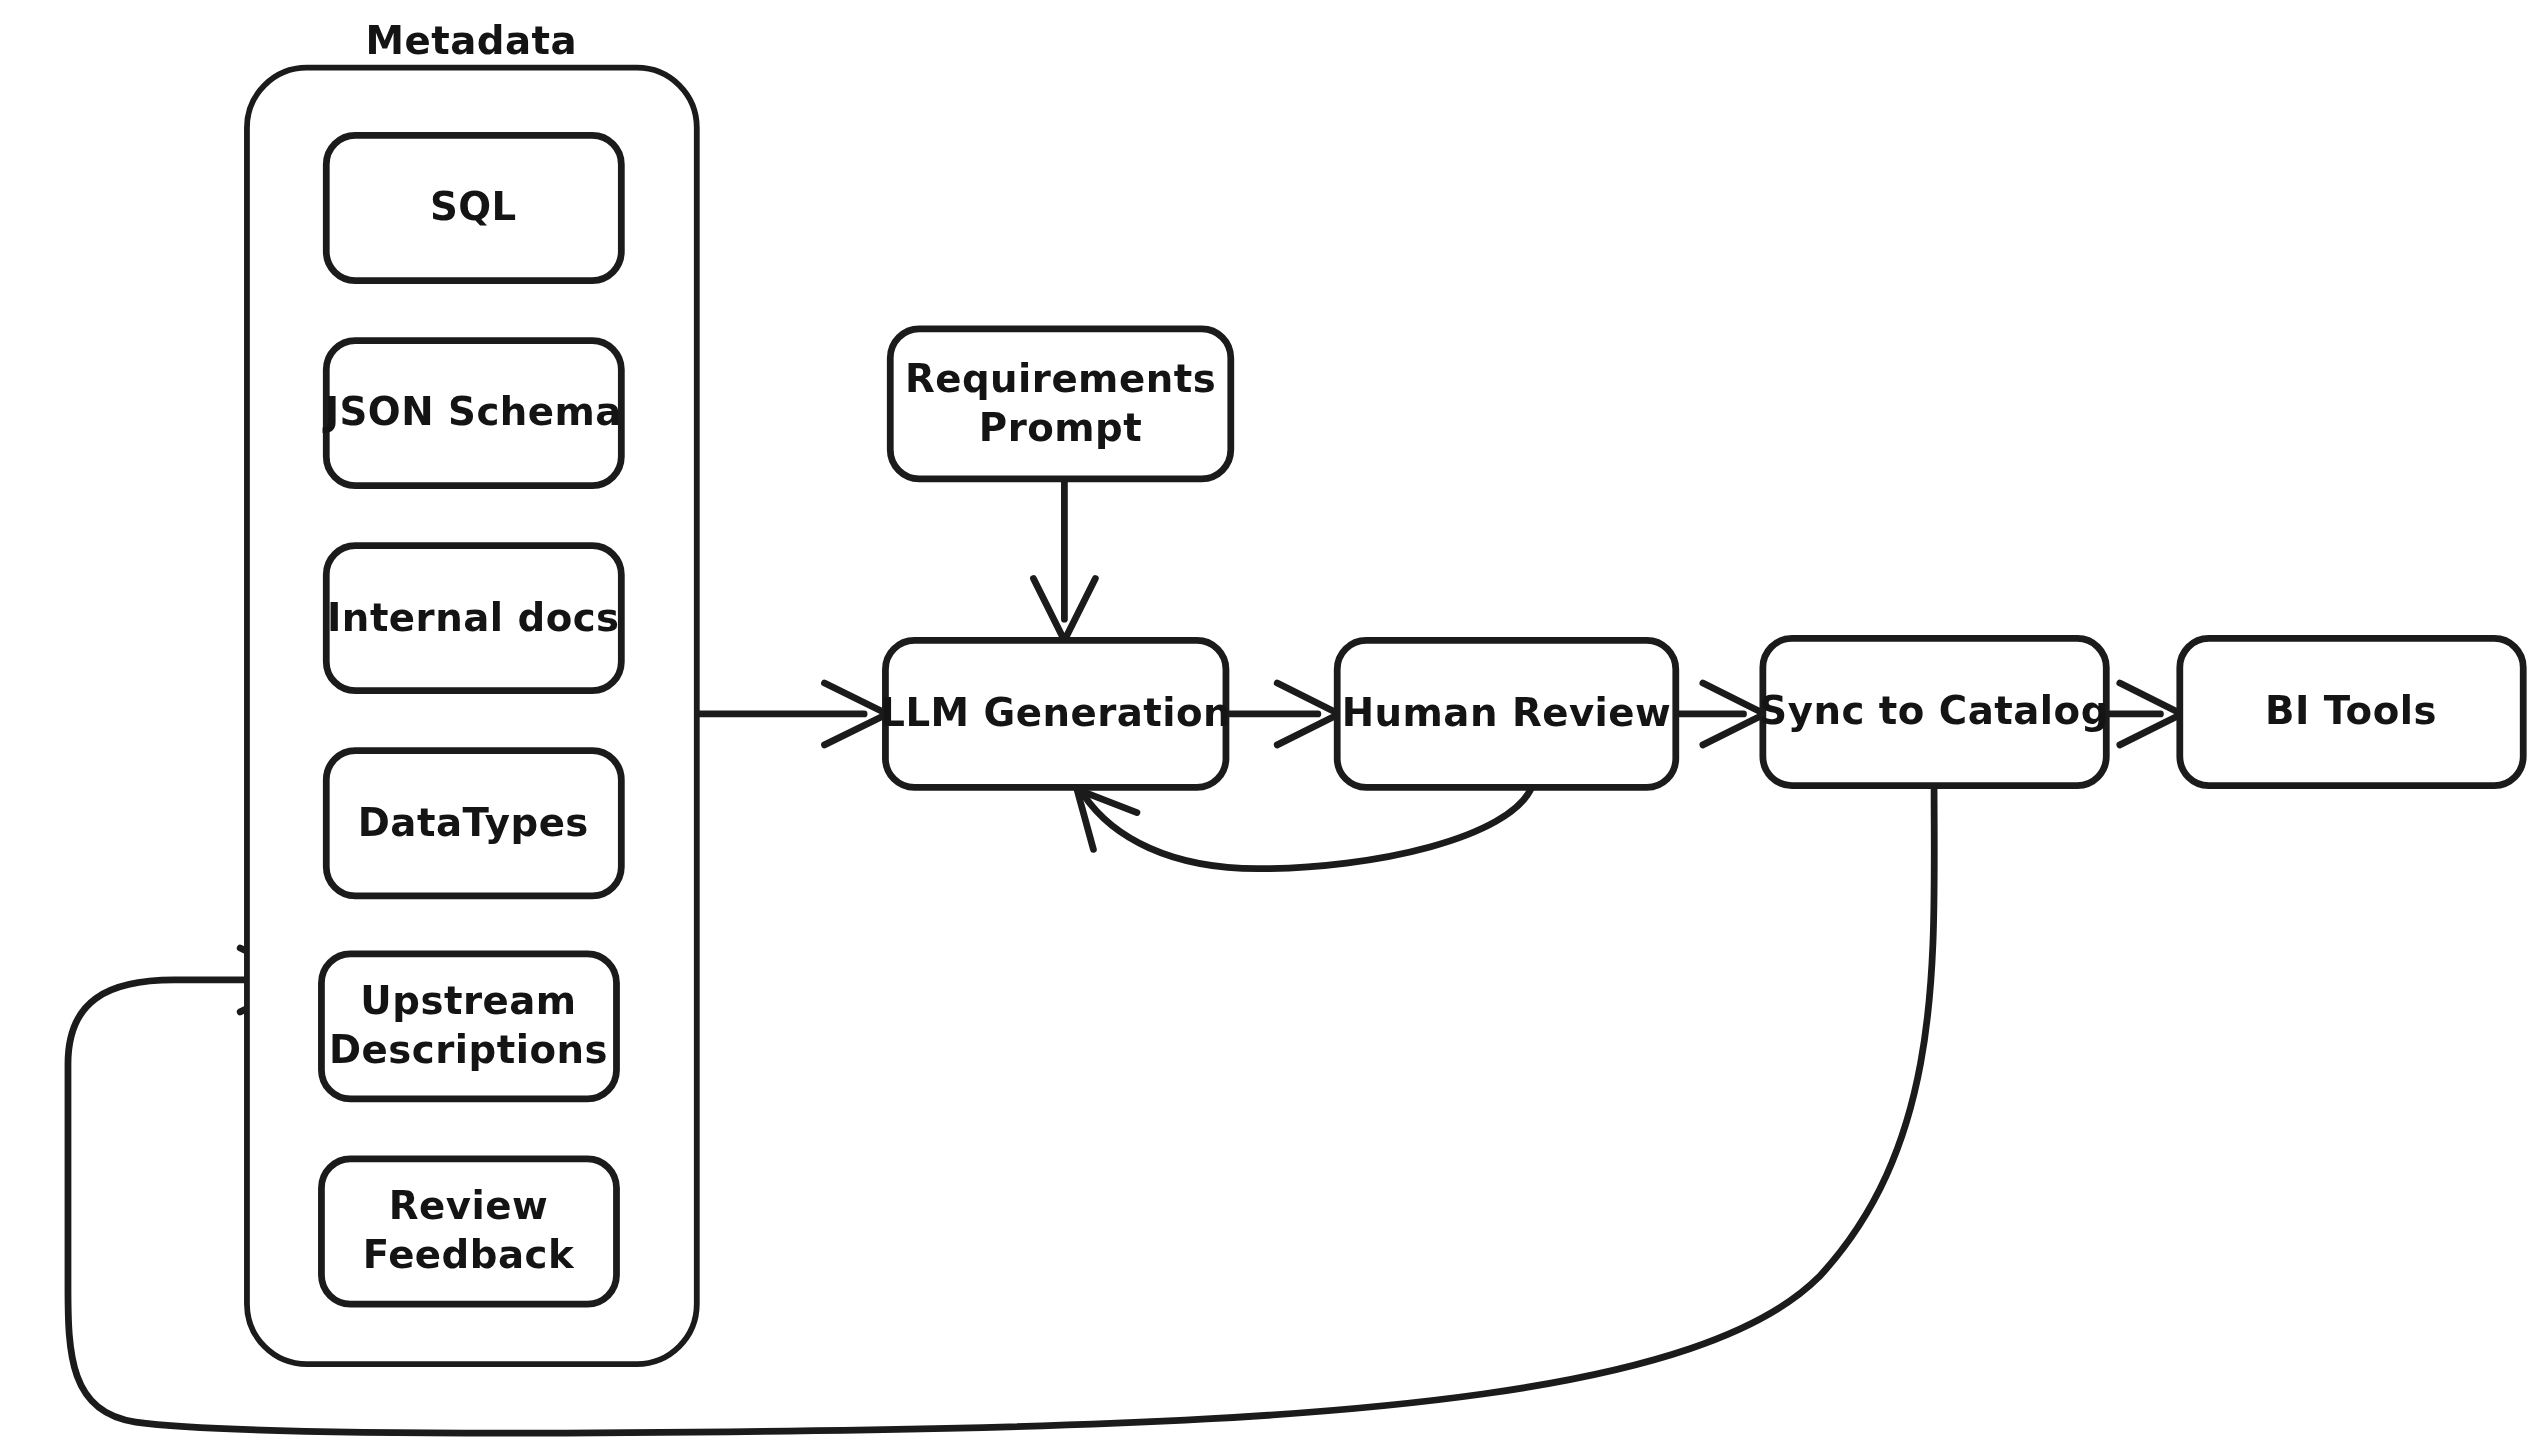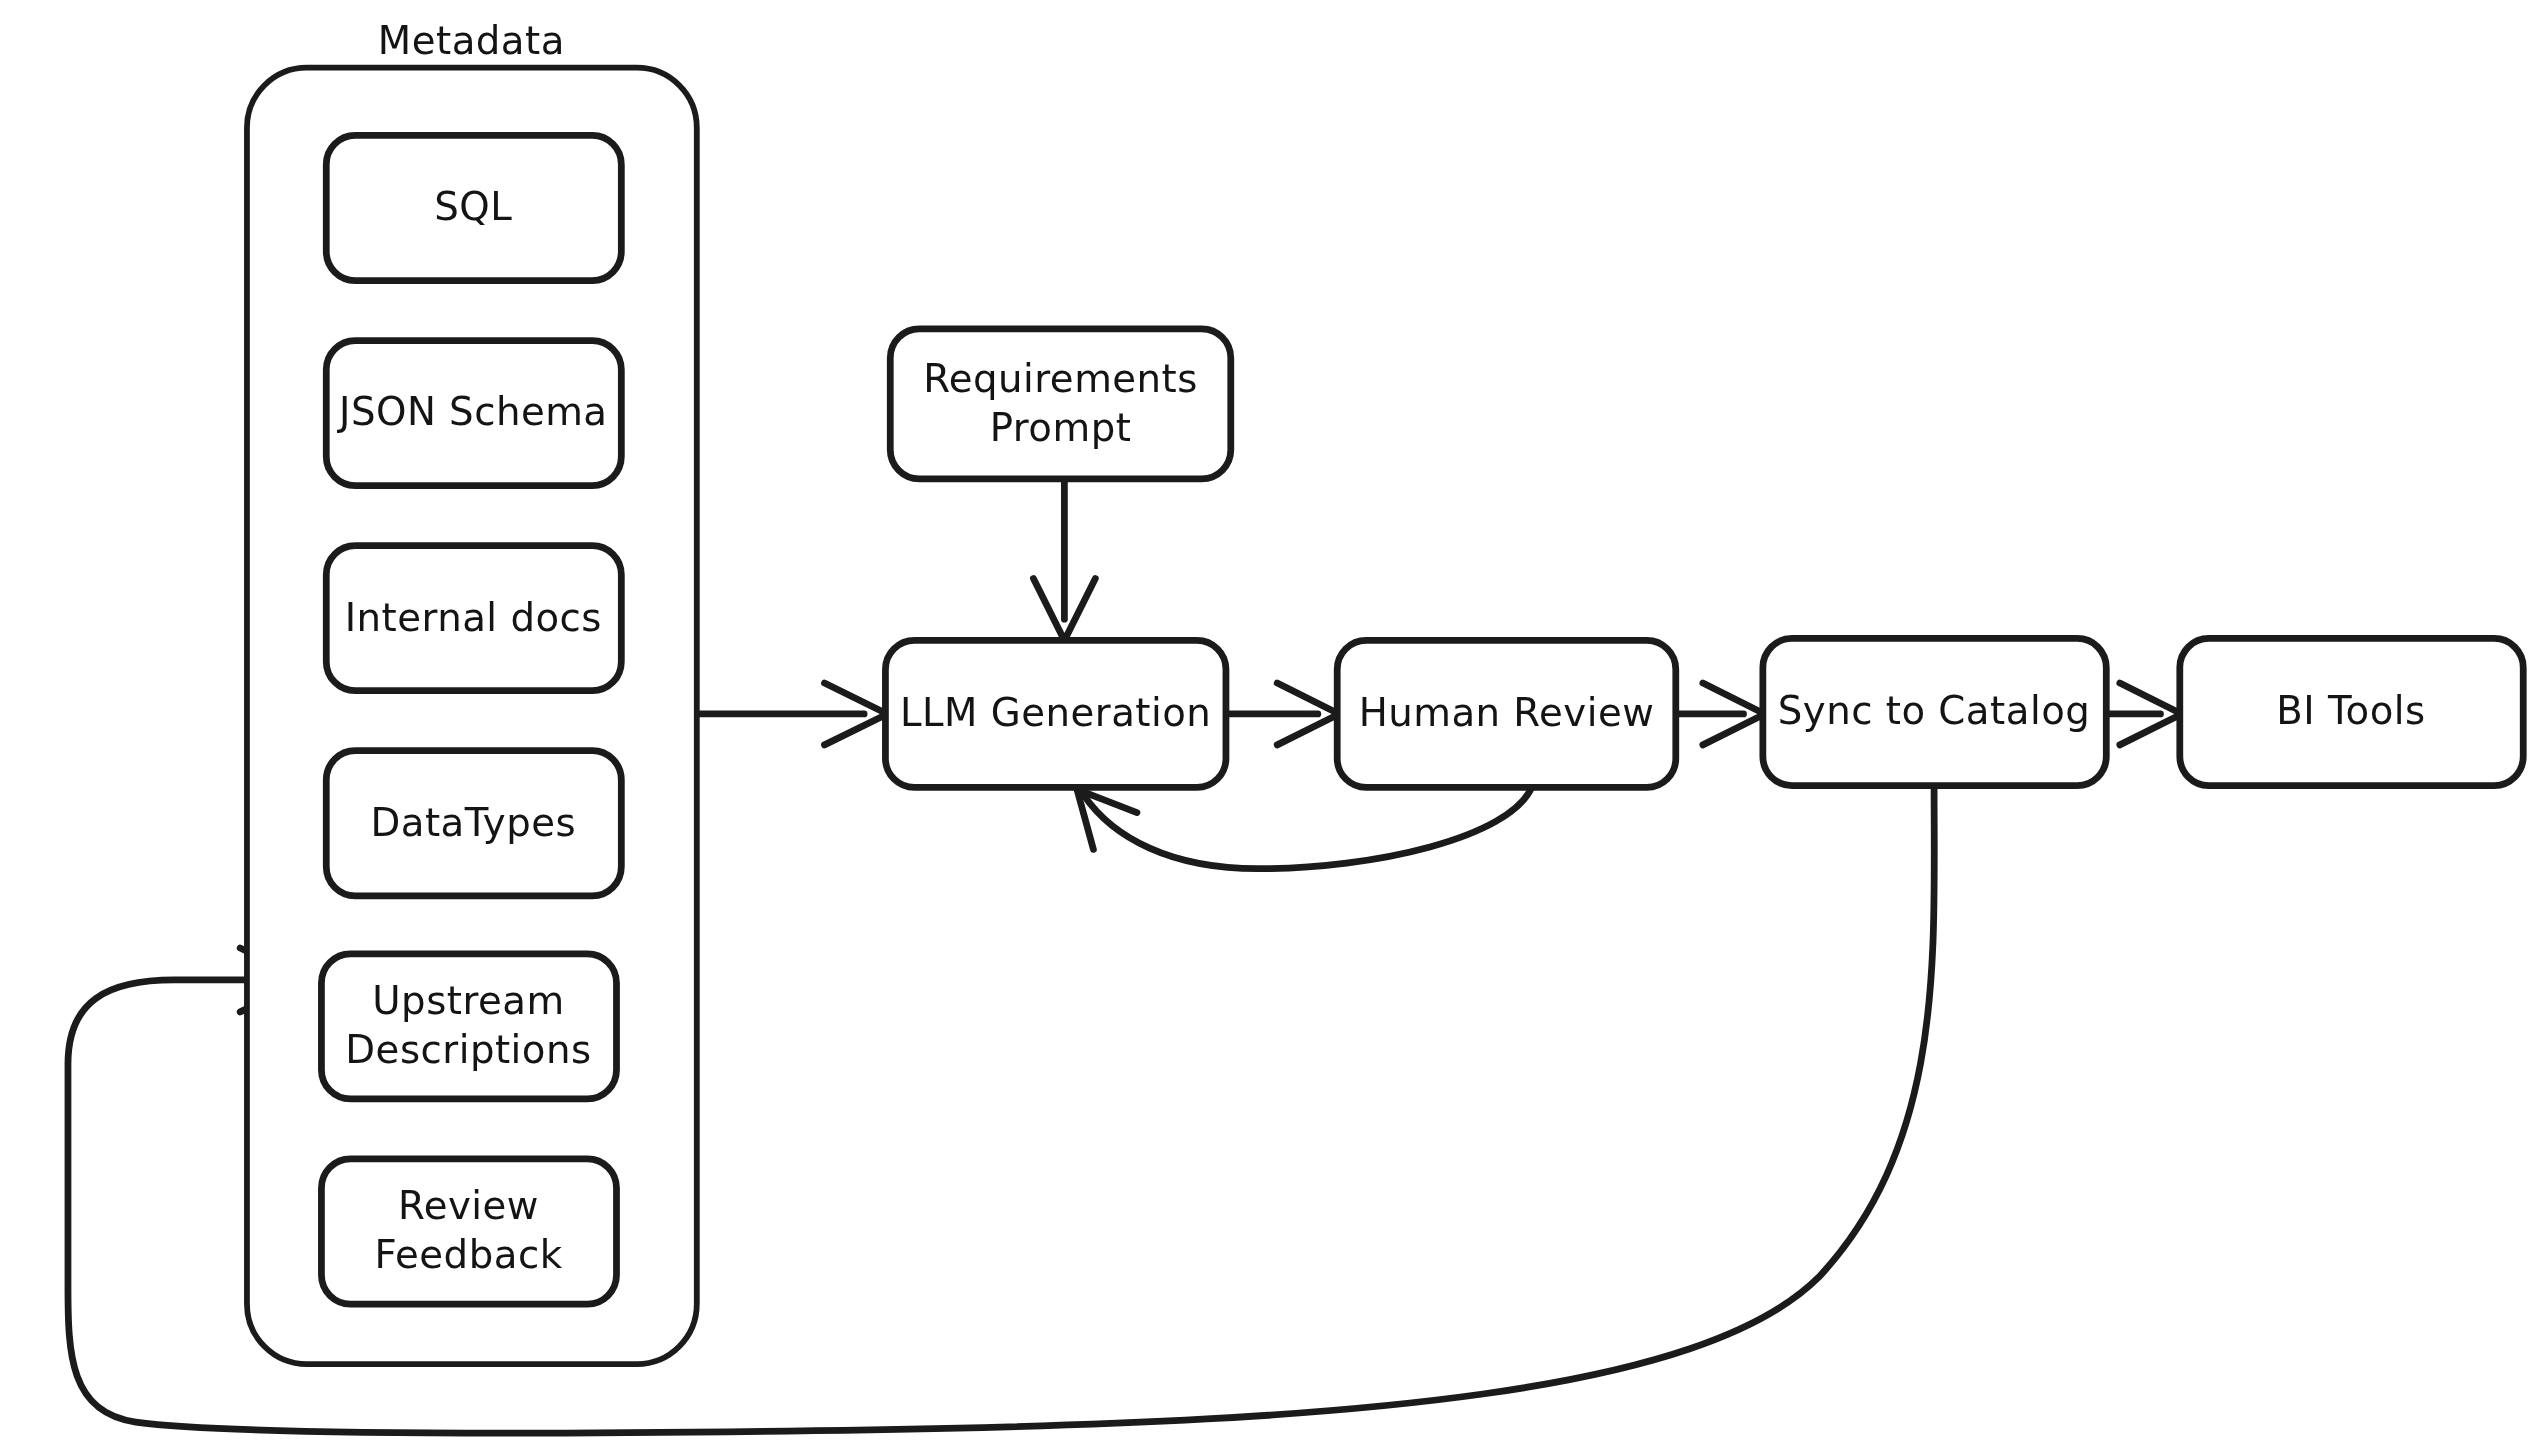--- a/index.html
+++ b/index.html
@@ -11,20 +11,21 @@
     width: 2538px;
     height: 1454px;
     font-family: "DejaVu Sans", sans-serif;
     overflow: hidden;
   }
   #diagram-root {
     position: relative;
     width: 2538px;
     height: 1454px;
     background: #ffffff;
+    font-weight: bold;
   }
   svg#diagram-svg {
     position: absolute;
     top: 0;
     left: 0;
     width: 2538px;
     height: 1454px;
     display: block;
   }
   .node-shape {

